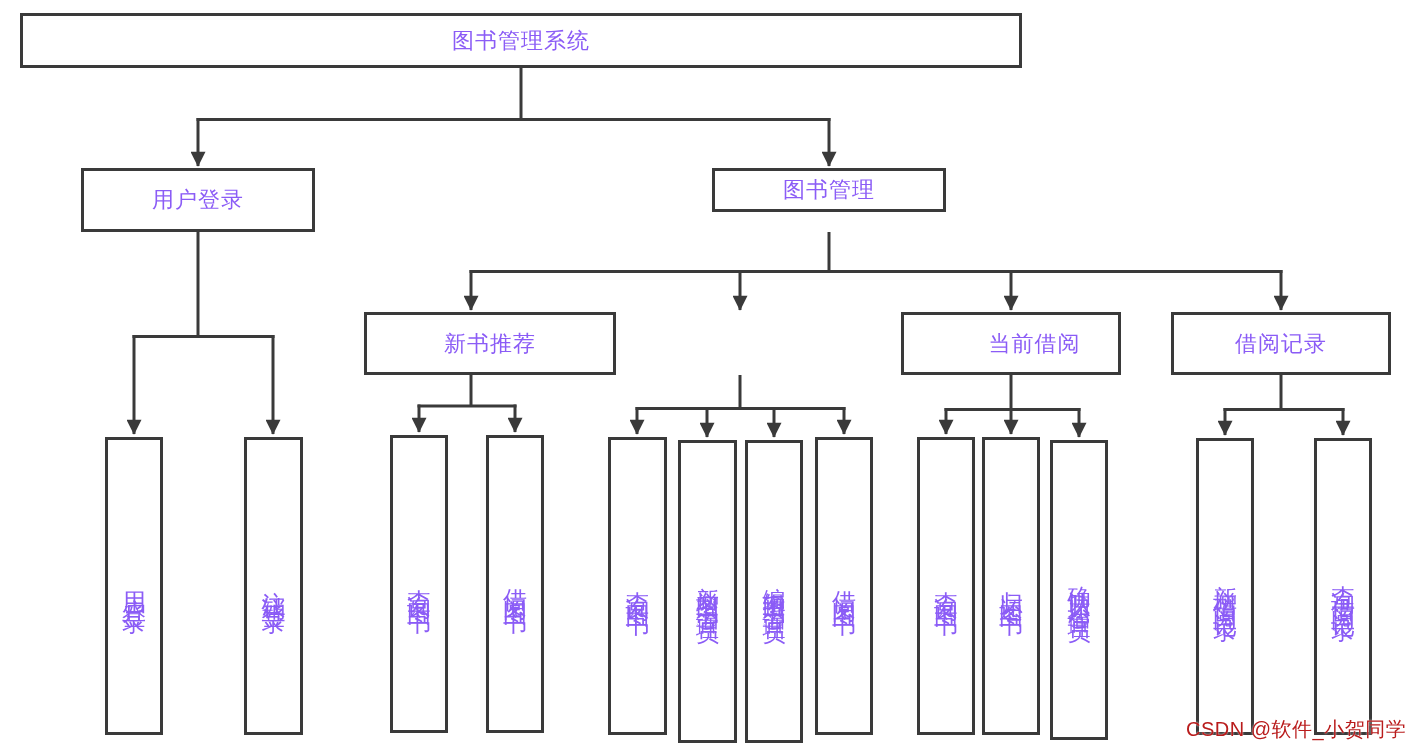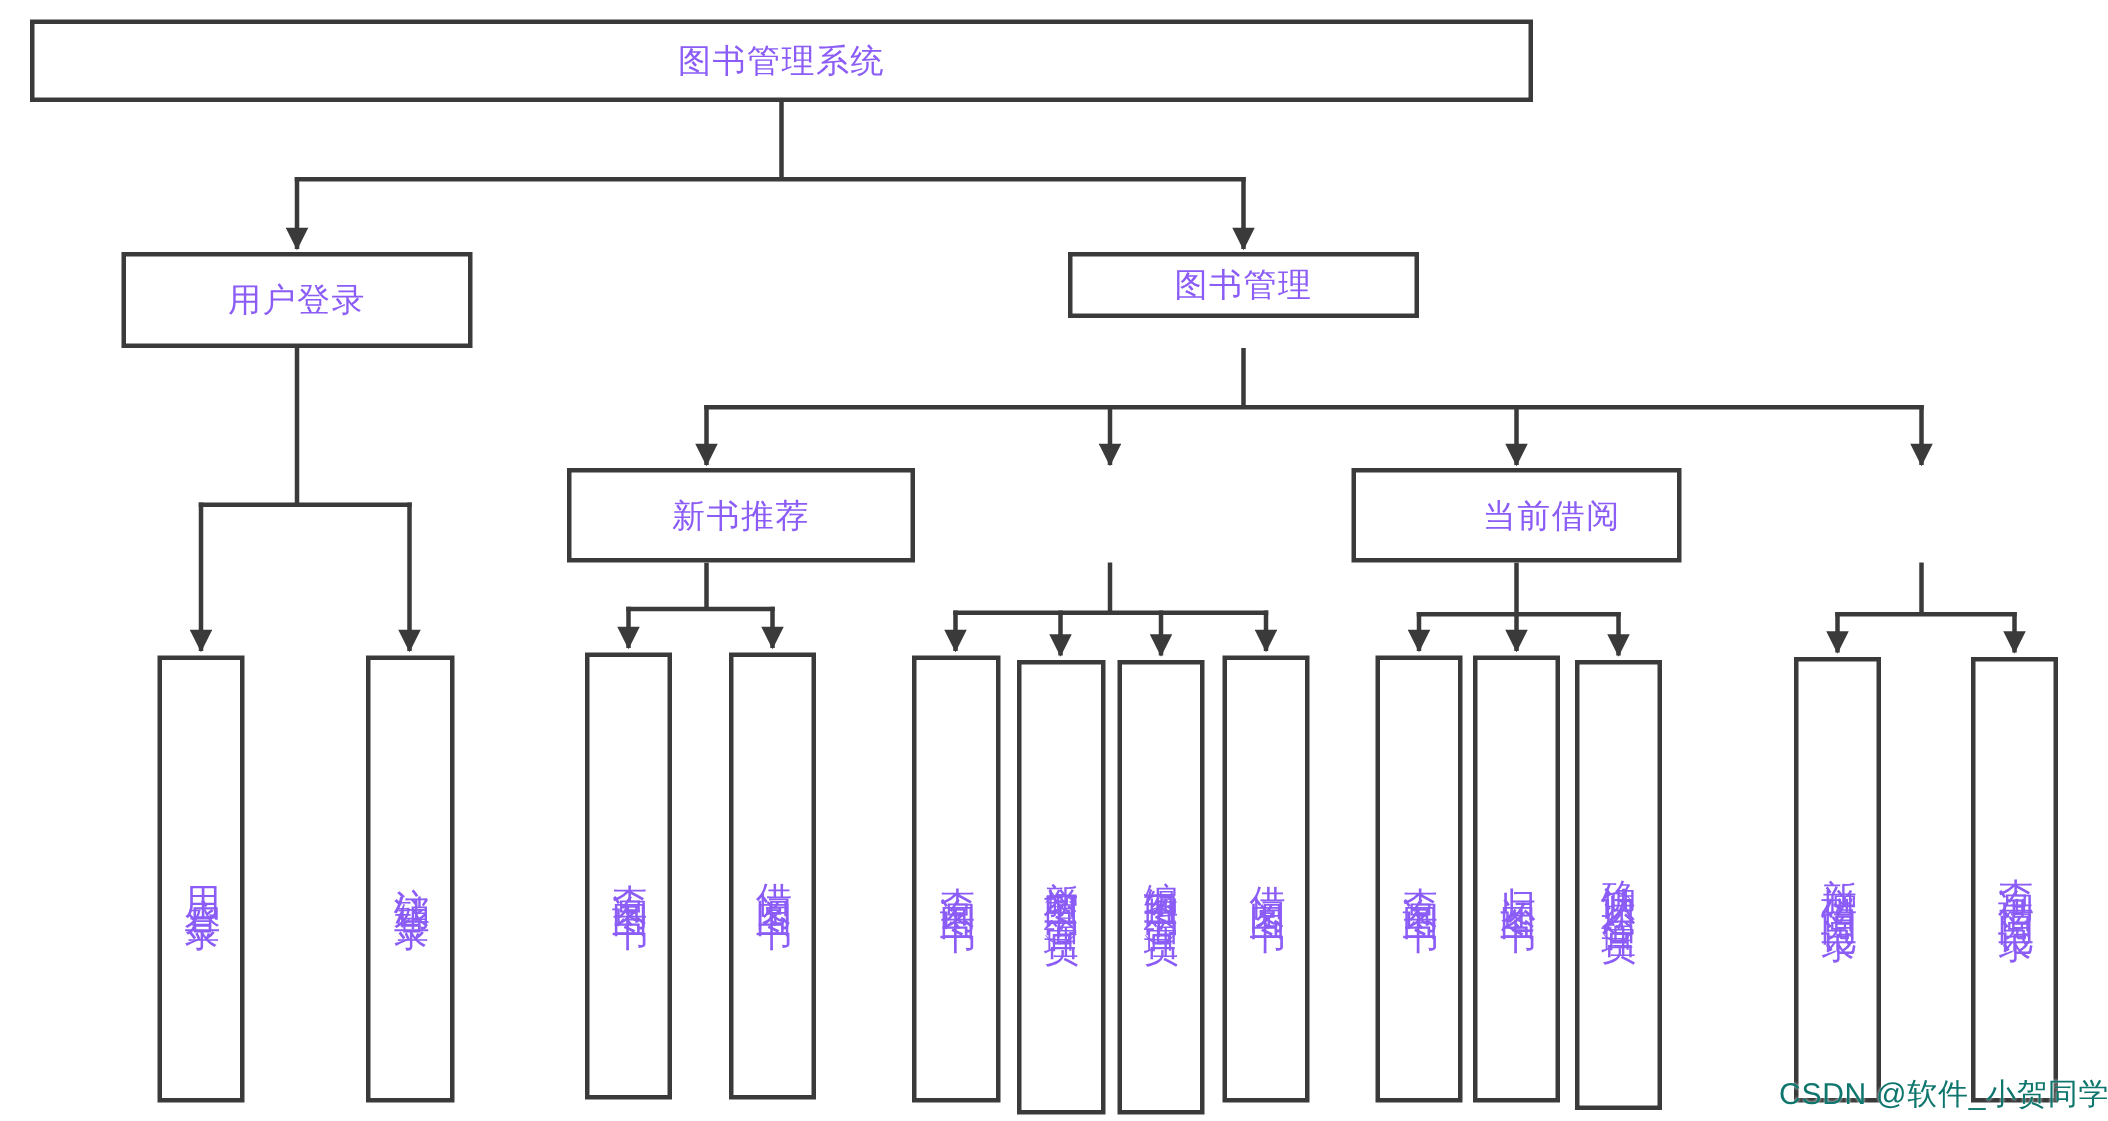--- a/index.html
+++ b/index.html
@@ -47,21 +47,21 @@
     white-space: nowrap;
   }
   .vbox.long {
     letter-spacing: 5px;
     font-size: 23px;
   }
   
   #n-root          { left: 20px;   top: 13px;  width: 1002px; height: 55px; }
   #n-user-login    { left: 81px;   top: 168px; width: 234px;  height: 64px; }
   #n-book-mgmt     { left: 712px;  top: 168px; width: 234px;  height: 44px; }
-  #n-new-book      { left: 378px;  top: 312px; width: 232px;  height: 63px; }
+  #n-new-book      { left: 364px;  top: 312px; width: 252px;  height: 63px; }
   #n-book-borrow   { left: 630px;  top: 312px; width: 220px;  height: 63px; }
   #n-current-borrow{ left: 901px;  top: 312px; width: 220px;  height: 63px; padding-left: 47px; }
   #n-borrow-record { left: 1171px; top: 312px; width: 220px;  height: 63px; }
 
   #n-leaf-user-login { left: 105px;  top: 437px; width: 58px; height: 298px; }
   #n-leaf-logout     { left: 244px;  top: 437px; width: 59px; height: 298px; }
   #n-leaf-nb-query   { left: 390px;  top: 435px; width: 58px; height: 298px; }
   #n-leaf-nb-borrow  { left: 486px;  top: 435px; width: 58px; height: 298px; }
   #n-leaf-bb-query   { left: 608px;  top: 437px; width: 59px; height: 298px; }
   #n-leaf-bb-add     { left: 678px;  top: 440px; width: 59px; height: 303px; }
@@ -71,21 +71,21 @@
   #n-leaf-cb-return  { left: 982px;  top: 437px; width: 58px; height: 298px; }
   #n-leaf-cb-confirm { left: 1050px; top: 440px; width: 58px; height: 300px; }
   #n-leaf-br-add     { left: 1196px; top: 438px; width: 58px; height: 297px; }
   #n-leaf-br-query   { left: 1314px; top: 438px; width: 58px; height: 297px; }
 
   #watermark {
     position: absolute;
     left: 1186px;
     top: 716px;
     font-size: 20px;
-    color: #0f766e;
+    color: #b91c1c;
     letter-spacing: 0.5px;
     white-space: nowrap;
     text-shadow: 0 0 2px #ffffff;
     z-index: 5;
   }
   svg line {
     stroke: #3a3a3a;
     stroke-width: 3;
   }
 </style>
@@ -142,20 +142,21 @@
     <line x1="1343" y1="408" x2="1343" y2="435" marker-end="url(#arr)"></line>
   </svg>
 
   <div id="n-root" class="node hbox">图书管理系统</div>
 
   <div id="n-user-login" class="node hbox">用户登录</div>
   <div id="n-book-mgmt" class="node hbox">图书管理</div>
 
   <div id="n-new-book" class="node hbox">新书推荐</div>
   <div id="n-current-borrow" class="node hbox">当前借阅</div>
+  <div id="n-borrow-record" class="node hbox">借阅记录</div>
 
   <div id="n-leaf-user-login" class="node vbox">用户登录</div>
   <div id="n-leaf-logout" class="node vbox">注销登录</div>
 
   <div id="n-leaf-nb-query" class="node vbox">查询图书</div>
   <div id="n-leaf-nb-borrow" class="node vbox">借阅图书</div>
 
   <div id="n-leaf-bb-query" class="node vbox">查询图书</div>
   <div id="n-leaf-bb-add" class="node vbox long">新增图书（管理员）</div>
   <div id="n-leaf-bb-edit" class="node vbox long">编辑图书（管理员）</div>

